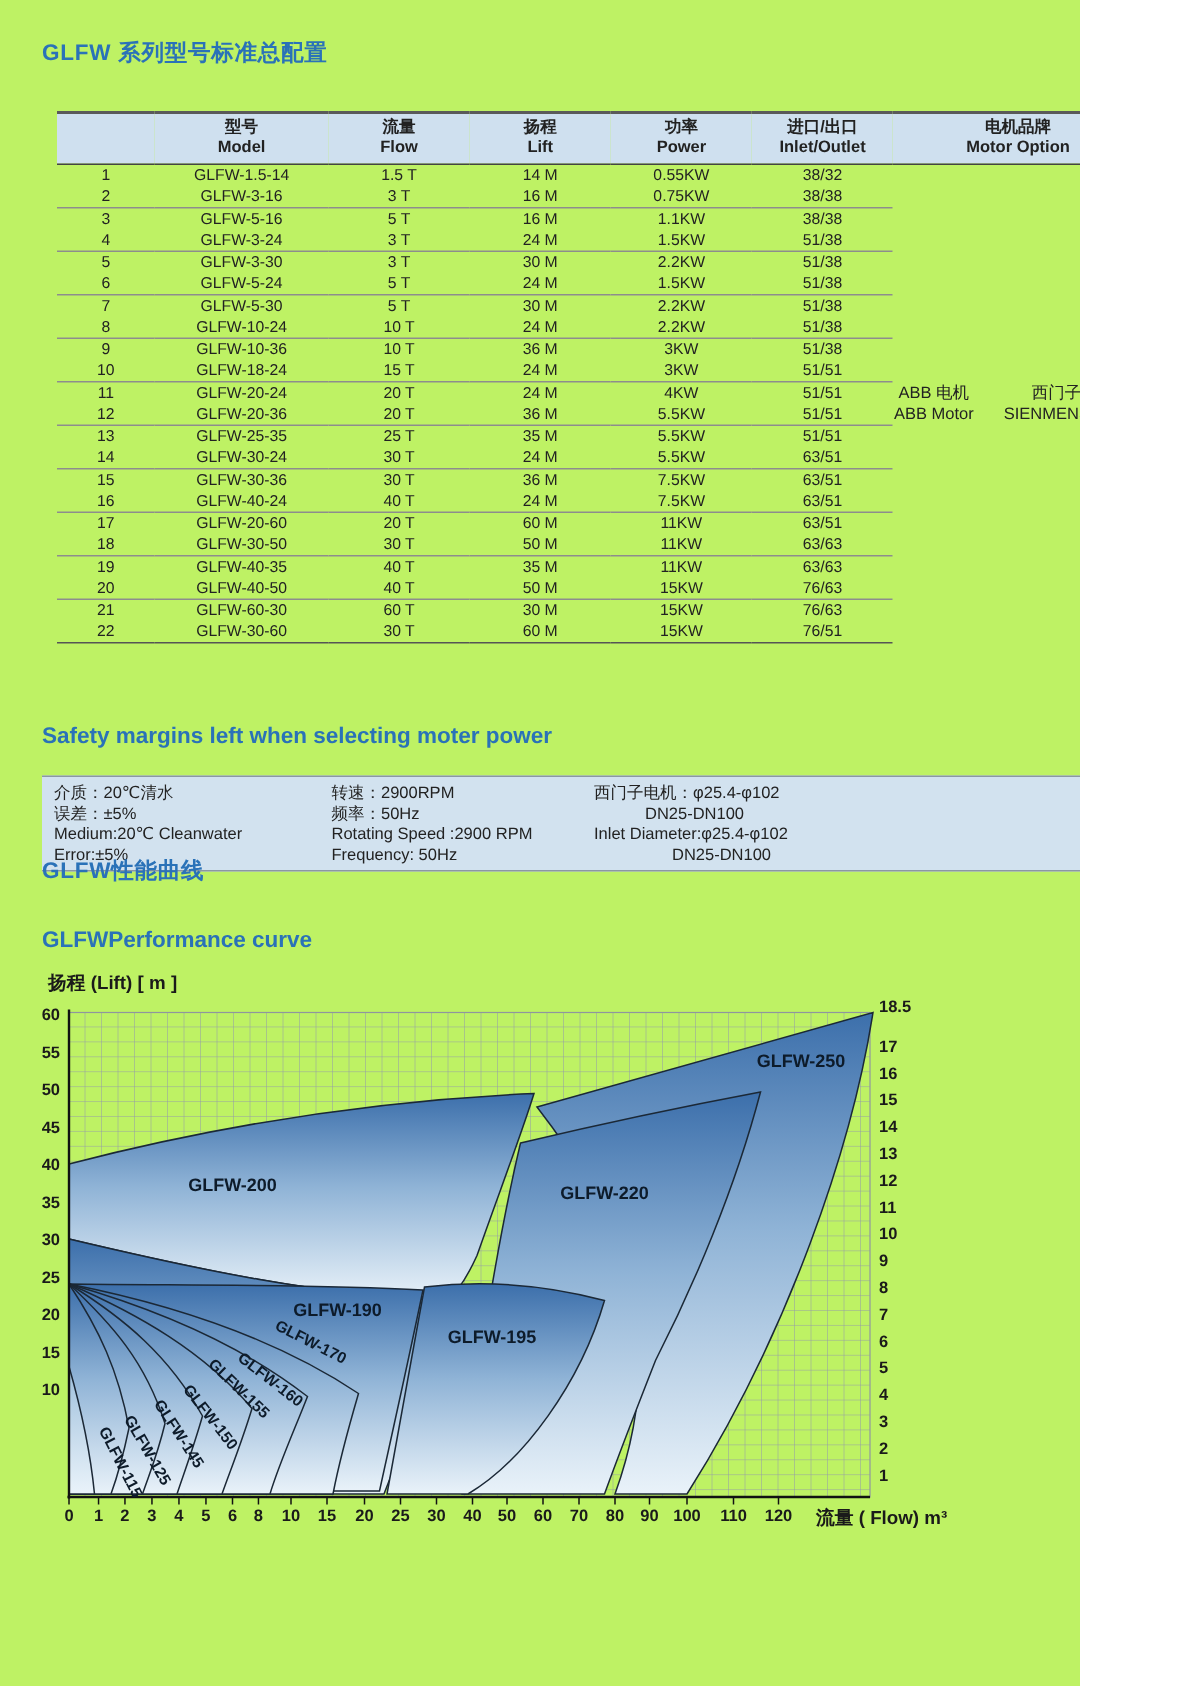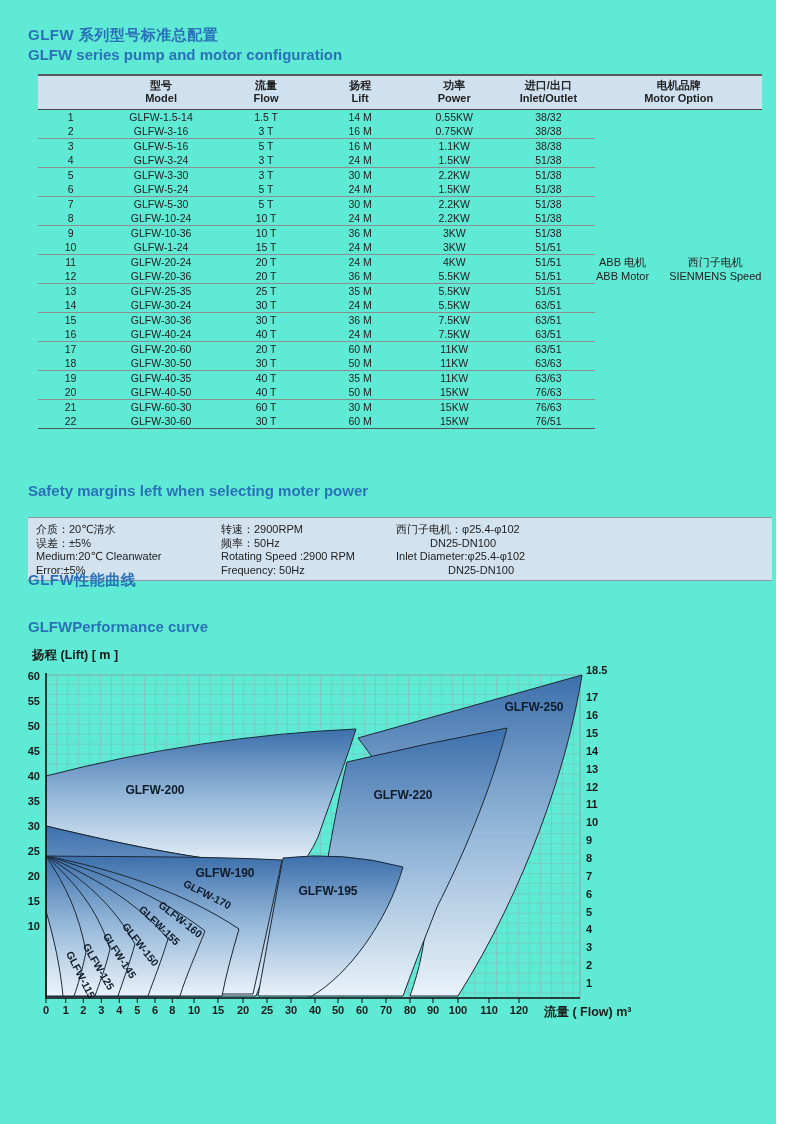--- a/index.html
+++ b/index.html
@@ -1,16 +1,16 @@
 <!DOCTYPE html>
 <html><head>
 <meta charset="utf-8">
 <style>
   html,body{margin:0;padding:0;background:#fff;}
-  #page{position:relative;width:776px;height:1124px;background:#5eead4;
+  #page{position:relative;width:720px;height:1124px;background:#bef264;
         font-family:"Liberation Sans","DejaVu Sans",sans-serif;overflow:hidden;}
   .title-cn{position:absolute;left:28px;font-size:15px;font-weight:bold;color:#2a72b8;letter-spacing:.5px;}
   .title-en{position:absolute;left:28px;font-size:15px;font-weight:bold;color:#2a72b8;}
   
   #cfg-table{position:absolute;left:38px;top:74px;width:724px;border-collapse:collapse;
              border-top:2px solid #5a5a5a;}
   #cfg-table thead tr{background:#cfe0ef;height:34px;}
   #cfg-table thead th{font-size:11px;font-weight:bold;color:#222;line-height:13px;
              border-bottom:1.5px solid #444;}
   #cfg-table tbody td{font-size:10.5px;color:#222;text-align:center;height:14px;padding:0;line-height:14px;}
@@ -38,21 +38,20 @@
   .tick{font-size:11px;font-weight:bold;fill:#1a1a1a;}
   .rlab{font-size:10.5px;font-weight:bold;fill:#0d1b2a;}
   .rlab-big{font-size:12px;font-weight:bold;fill:#0d1b2a;}
 </style>
 </head>
 <body>
 
 <div id="page">
 
   <div class="title-cn" style="top:26px;">GLFW 系列型号标准总配置</div>
-  <div class="title-en" style="top:46px;">GLFW series pump and motor configuration</div>
 
   <table id="cfg-table">
     <thead>
       <tr>
         <th style="width:9%"></th>
         <th style="width:16%">
           <div>型号</div>
             <div>Model</div>
           </th>
         <th style="width:13%">
@@ -157,21 +156,21 @@
         <tr>
           <td>9</td>
           <td>GLFW-10-36</td>
           <td>10 T</td>
           <td>36 M</td>
           <td>3KW</td>
           <td>51/38</td>
         </tr>
         <tr class="sep">
           <td>10</td>
-          <td>GLFW-1-24</td>
+          <td>GLFW-18-24</td>
           <td>15 T</td>
           <td>24 M</td>
           <td>3KW</td>
           <td>51/51</td>
         </tr>
         <tr>
           <td>11</td>
           <td>GLFW-20-24</td>
           <td>20 T</td>
           <td>24 M</td>

